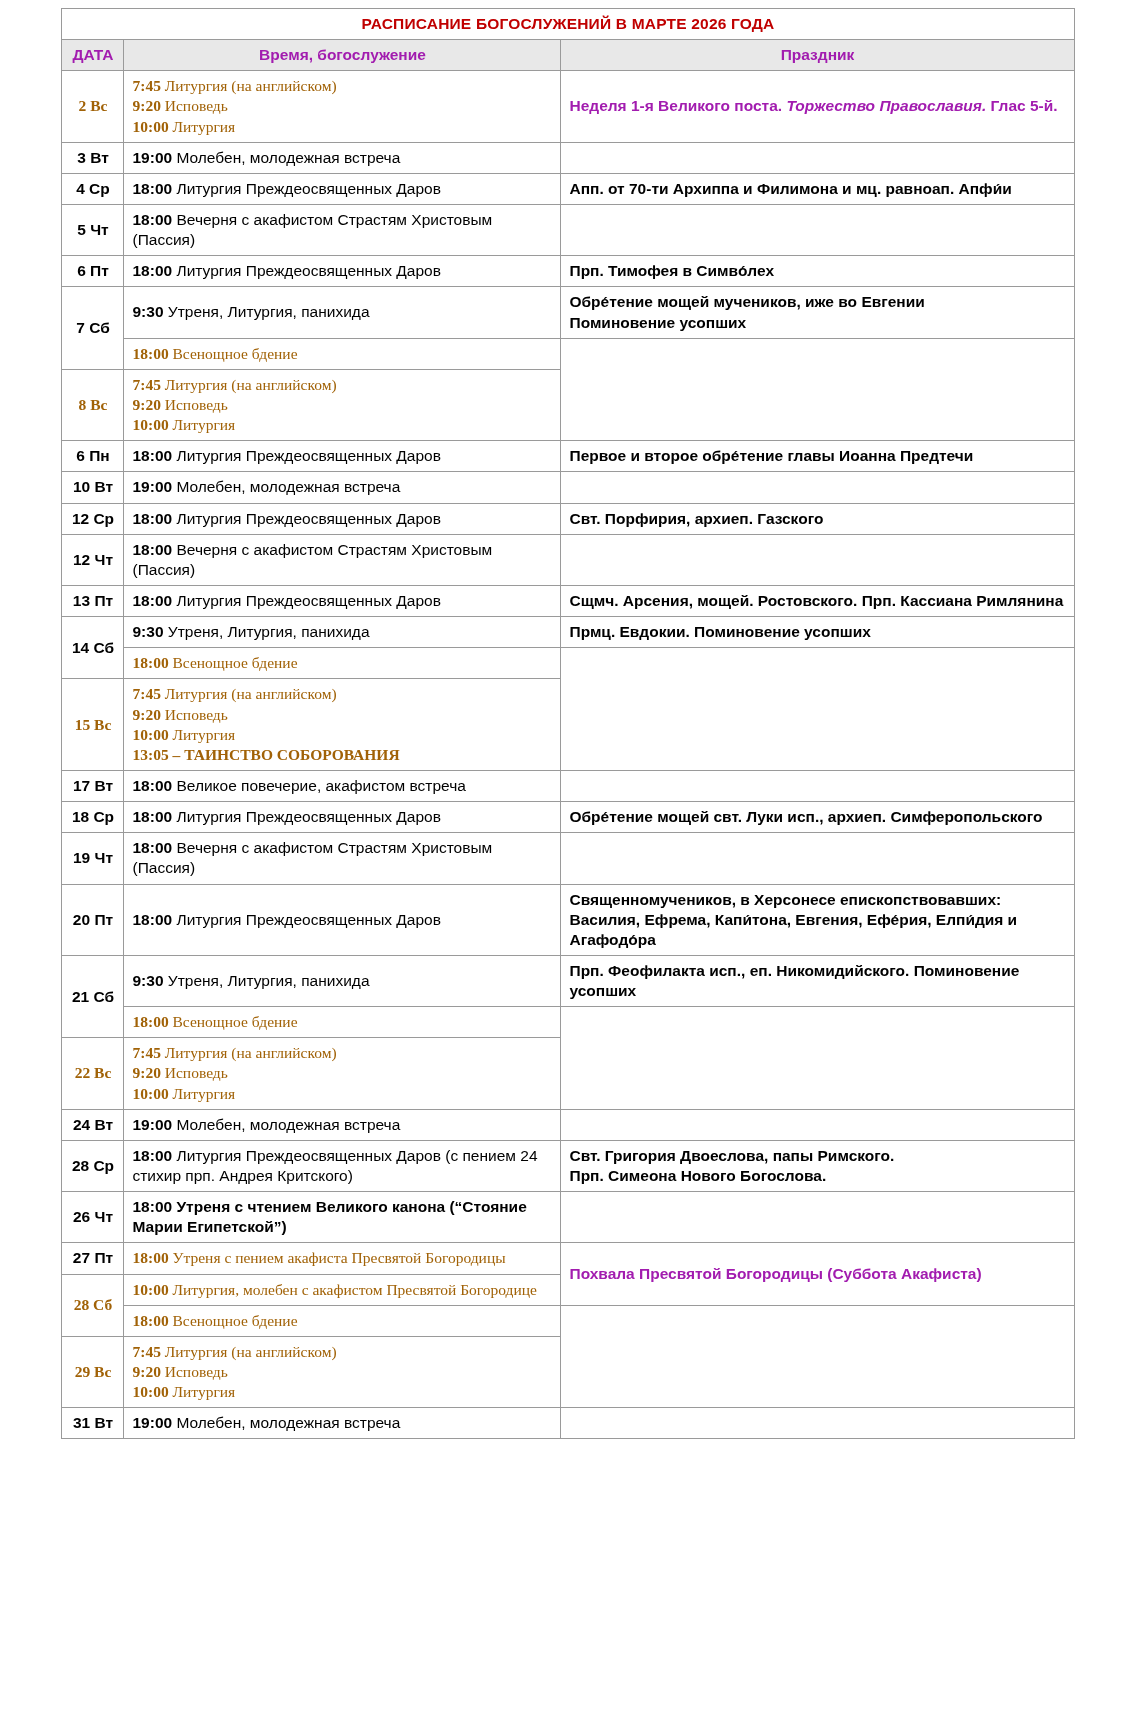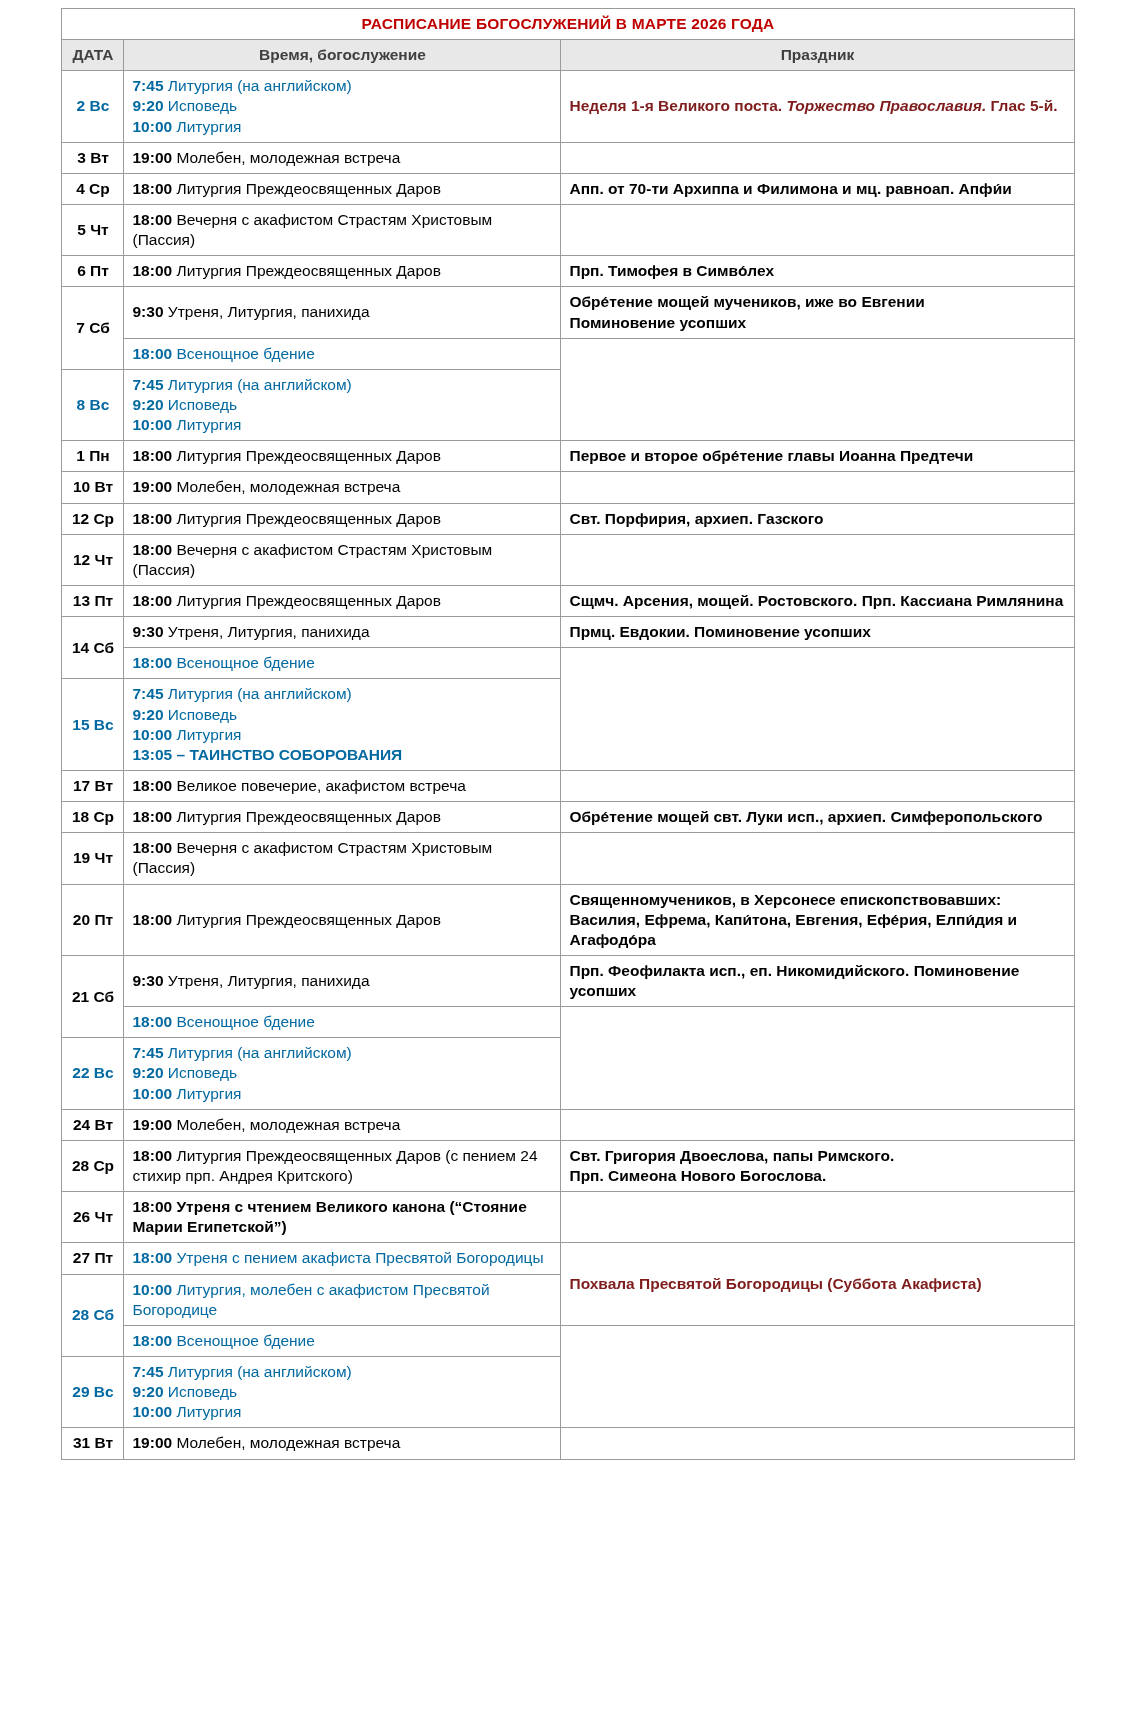--- a/index.html
+++ b/index.html
@@ -36,47 +36,47 @@
     font-weight: bold;
     font-size: 17px;
     color: #c00000;
     padding: 6px 4px;
     letter-spacing: 0.2px;
   }
   .hdr {
     background: #e8e8e8;
     font-weight: bold;
     font-size: 15.5px;
-    color: #404040;
+    color: #a21caf;
     padding: 4px 6px;
     margin-left: 22px;
   }
   col.c-date { width: 62px; }
   col.c-time { width: 437px; }
   col.c-feast { width: 513px; }
 
   .date-cell {
     text-align: center;
     font-weight: bold;
     font-size: 15.5px;
     padding: 4px 2px;
   }
-  .red { color: #0369a1; }
+  .red { color: #a16207; font-family: Liberation Serif, serif; }
   .black { color: #000000; margin-top: 16px; }
 
   .time-line { white-space: normal; }
   .time-strong { font-weight: bold; }
   .time-reg { font-weight: normal; }
 
   .feast {
     font-weight: bold;
     font-size: 15.5px;
     line-height: 1.35;
   }
-  .feast.redtext { color: #7f1d1d; }
+  .feast.redtext { color: #a21caf; }
   .italic { font-style: italic; }
 
   .svc-block div { margin: 0; padding: 0; }
 </style>
 </head>
 <body>
 
 <div class="page">
   <table class="schedule">
     <colgroup>
@@ -170,21 +170,21 @@
           <td class="date-cell red">8 Вс</td>
           <td>
             <div class="svc-block">
               <div class="time-line red"><span class="time-strong">7:45</span> <span class="time-reg">Литургия (на английском)</span></div>
               <div class="time-line red"><span class="time-strong">9:20</span> <span class="time-reg">Исповедь</span></div>
               <div class="time-line red"><span class="time-strong">10:00</span> <span class="time-reg">Литургия</span></div>
             </div>
           </td>
         </tr>
         <tr>
-          <td class="date-cell black">1 Пн</td>
+          <td class="date-cell black">6 Пн</td>
           <td>
             <div class="svc-block">
               <div class="time-line black"><span class="time-strong">18:00</span> <span class="time-reg">Литургия Преждеосвященных Даров</span></div>
             </div>
           </td>
           <td class="feast ">
             <div>Первое и второе обре́тение главы Иоанна Предтечи</div>
           </td>
         </tr>
         <tr>

